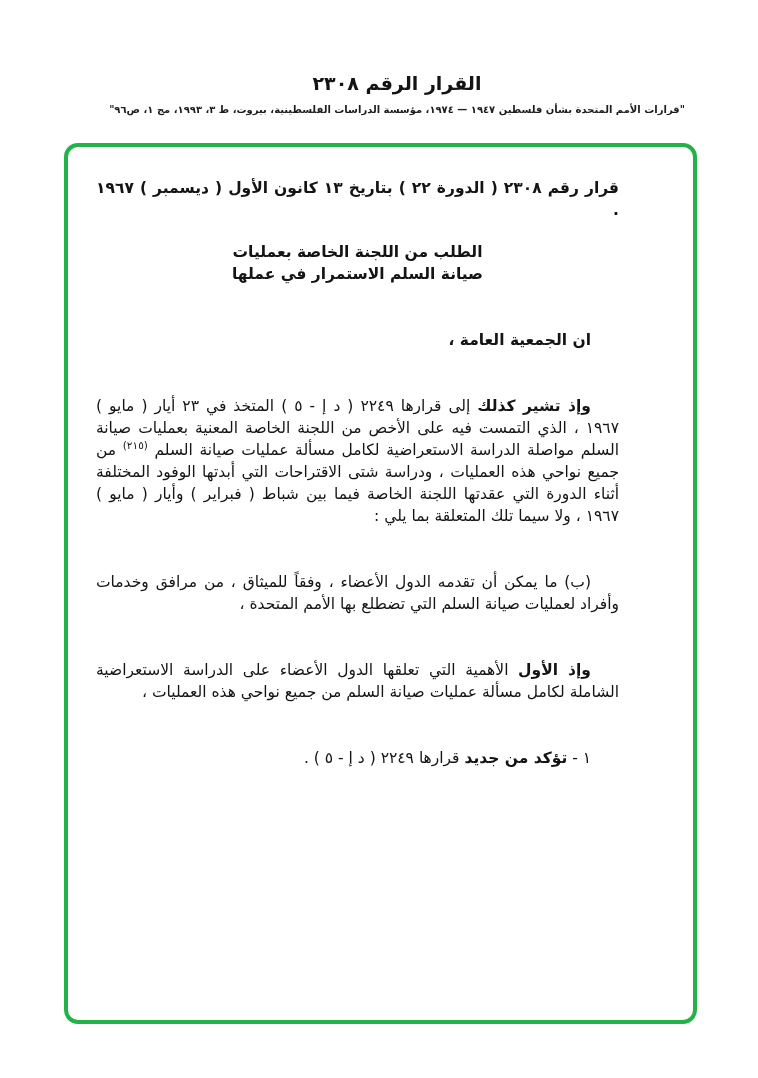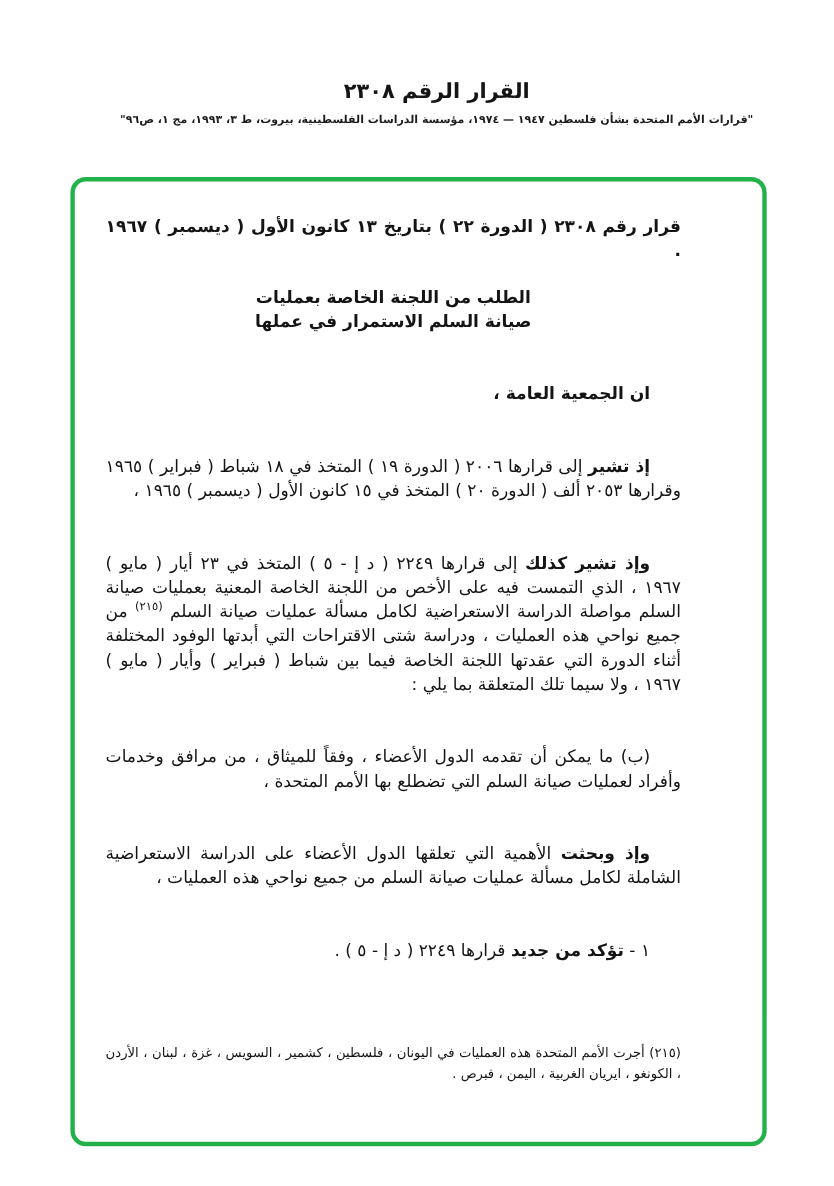--- a/index.html
+++ b/index.html
@@ -10,21 +10,21 @@
     overflow: hidden;
     font-family: "DejaVu Sans", sans-serif;
     color: #141414;
   }
   .page-header { text-align: center; padding-top: 72px; direction: rtl; padding-left: 36px; }
   .page-title { font-size: 19px; font-weight: bold; letter-spacing: 0.5px; }
   .citation { font-size: 10px; font-weight: bold; margin-top: 10px; color: #1c1c1c; }
 
   .green-box {
     position: absolute;
-    left: 64px; top: 161px;
+    left: 64px; top: 143px;
     width: 633px; height: 881px;
     border: 4px solid var(--green, #23b24a);
     border-radius: 14px;
     background: #ffffff;
   }
   .content {
     position: absolute;
     top: 30px; right: 74px; left: 28px; bottom: 26px;
     direction: rtl;
     text-align: justify;
@@ -65,23 +65,21 @@
 
 <div class="green-box">
   <div class="content">
     <p class="res-heading">قرار رقم ٢٣٠٨ ( الدورة ٢٢ ) بتاريخ ١٣ كانون الأول ( ديسمبر ) ١٩٦٧ .</p>
     <div class="res-subtitle-block">
       <p class="res-subtitle">الطلب من اللجنة الخاصة بعمليات</p>
       <p class="res-subtitle">صيانة السلم الاستمرار في عملها</p>
     </div>
     <div>
         <p class="para"><span class="bold">ان الجمعية العامة ،</span></p>
-        <p class="para"><span class="bold">إذ تشير</span><span> إلى قرارها ٢٠٠٦ ( الدورة ١٩ ) المتخذ في ١٨ شباط ( فبراير ) ١٩٦٥ وقرارها ٢٠٥٣ ألف ( الدورة ٢٠ ) المتخذ في ١٥ كانون الأول ( ديسمبر ) ١٩٦٥ ،</span></p>
         <p class="para"><span class="bold">وإذ تشير كذلك</span><span> إلى قرارها ٢٢٤٩ ( د إ - ٥ ) المتخذ في ٢٣ أيار ( مايو ) ١٩٦٧ ، الذي التمست فيه على الأخص من اللجنة الخاصة المعنية بعمليات صيانة السلم مواصلة الدراسة الاستعراضية لكامل مسألة عمليات صيانة السلم </span><sup>(٢١٥)</sup><span> من جميع نواحي هذه العمليات ، ودراسة شتى الاقتراحات التي أبدتها الوفود المختلفة أثناء الدورة التي عقدتها اللجنة الخاصة فيما بين شباط ( فبراير ) وأيار ( مايو ) ١٩٦٧ ، ولا سيما تلك المتعلقة بما يلي :</span></p>
         <p class="para"><span>(ب) ما يمكن أن تقدمه الدول الأعضاء ، وفقاً للميثاق ، من مرافق وخدمات وأفراد لعمليات صيانة السلم التي تضطلع بها الأمم المتحدة ،</span></p>
-        <p class="para"><span class="bold">وإذ وبحثت</span><span> الأهمية التي تعلقها الدول الأعضاء على الدراسة الاستعراضية الشاملة لكامل مسألة عمليات صيانة السلم من جميع نواحي هذه العمليات ،</span></p>
+        <p class="para"><span class="bold">وإذ الأول</span><span> الأهمية التي تعلقها الدول الأعضاء على الدراسة الاستعراضية الشاملة لكامل مسألة عمليات صيانة السلم من جميع نواحي هذه العمليات ،</span></p>
         <p class="para"><span>١ - </span><span class="bold">تؤكد من جديد</span><span> قرارها ٢٢٤٩ ( د إ - ٥ ) .</span></p>
       </div>
     <div class="footnotes-block">
-        <p class="footnote"><span>(٢١٥) أجرت الأمم المتحدة هذه العمليات في اليونان ، فلسطين ، كشمير ، السويس ، غزة ، لبنان ، الأردن ، الكونغو ، ايريان الغربية ، اليمن ، قبرص .</span></p>
       </div>
   </div>
 </div>
 
 </body></html>

